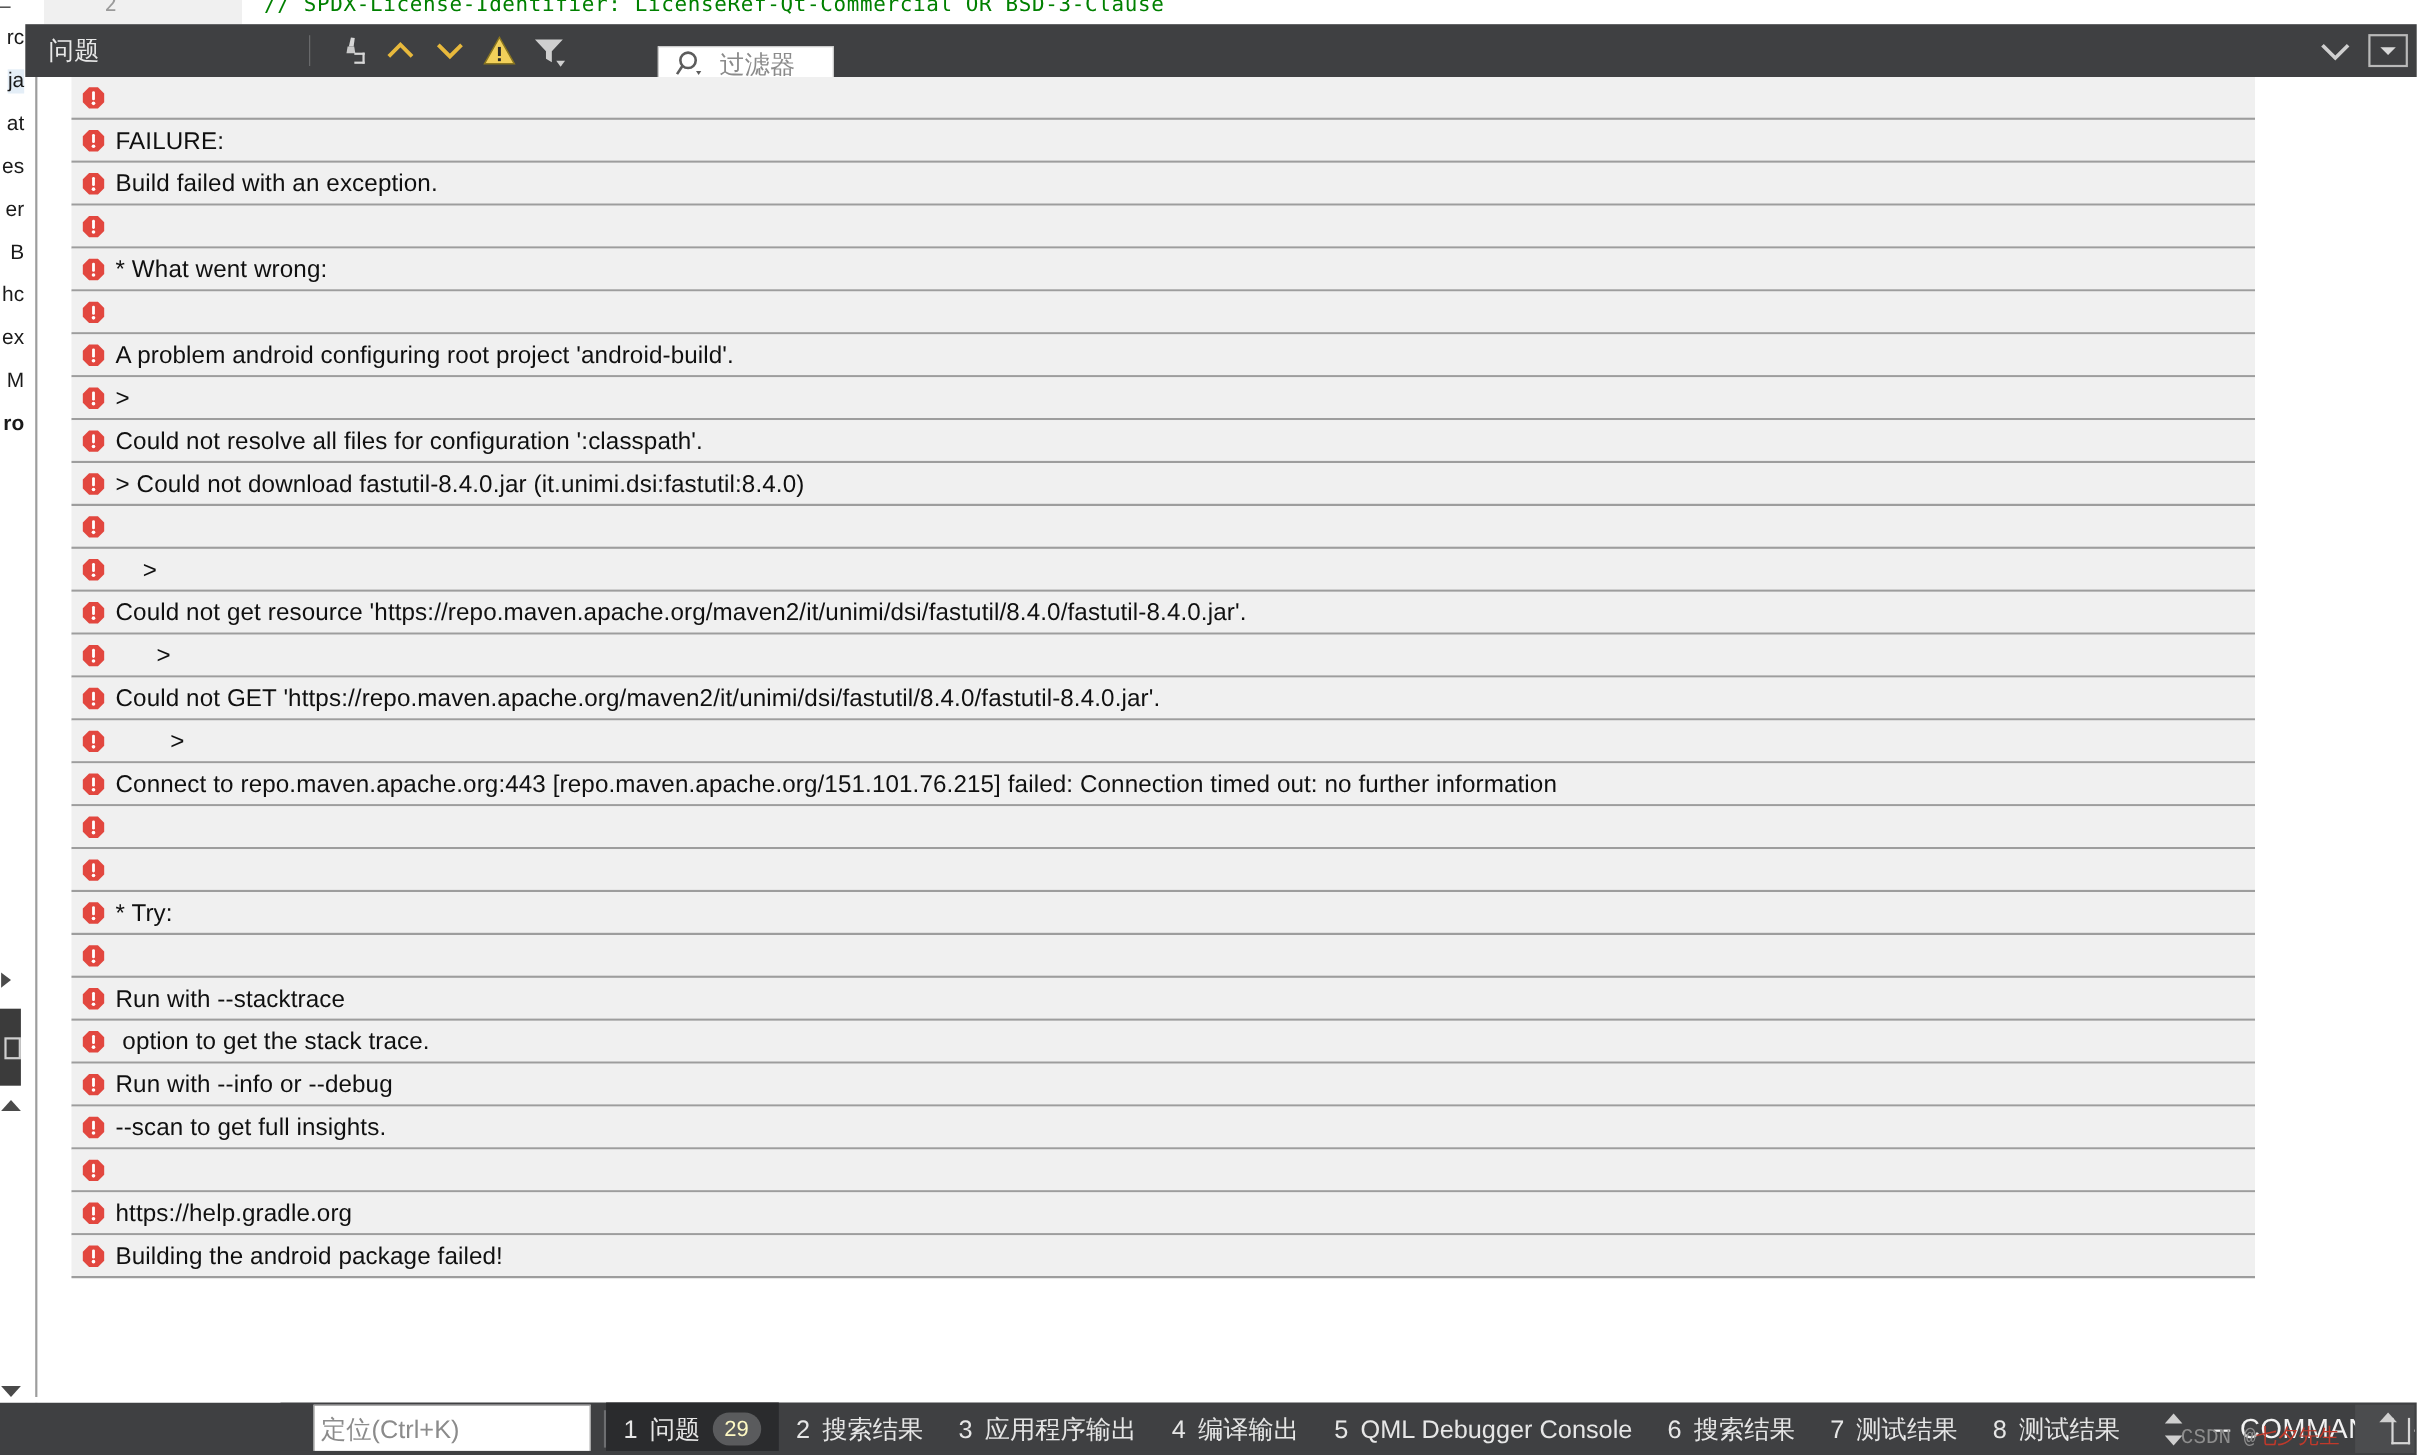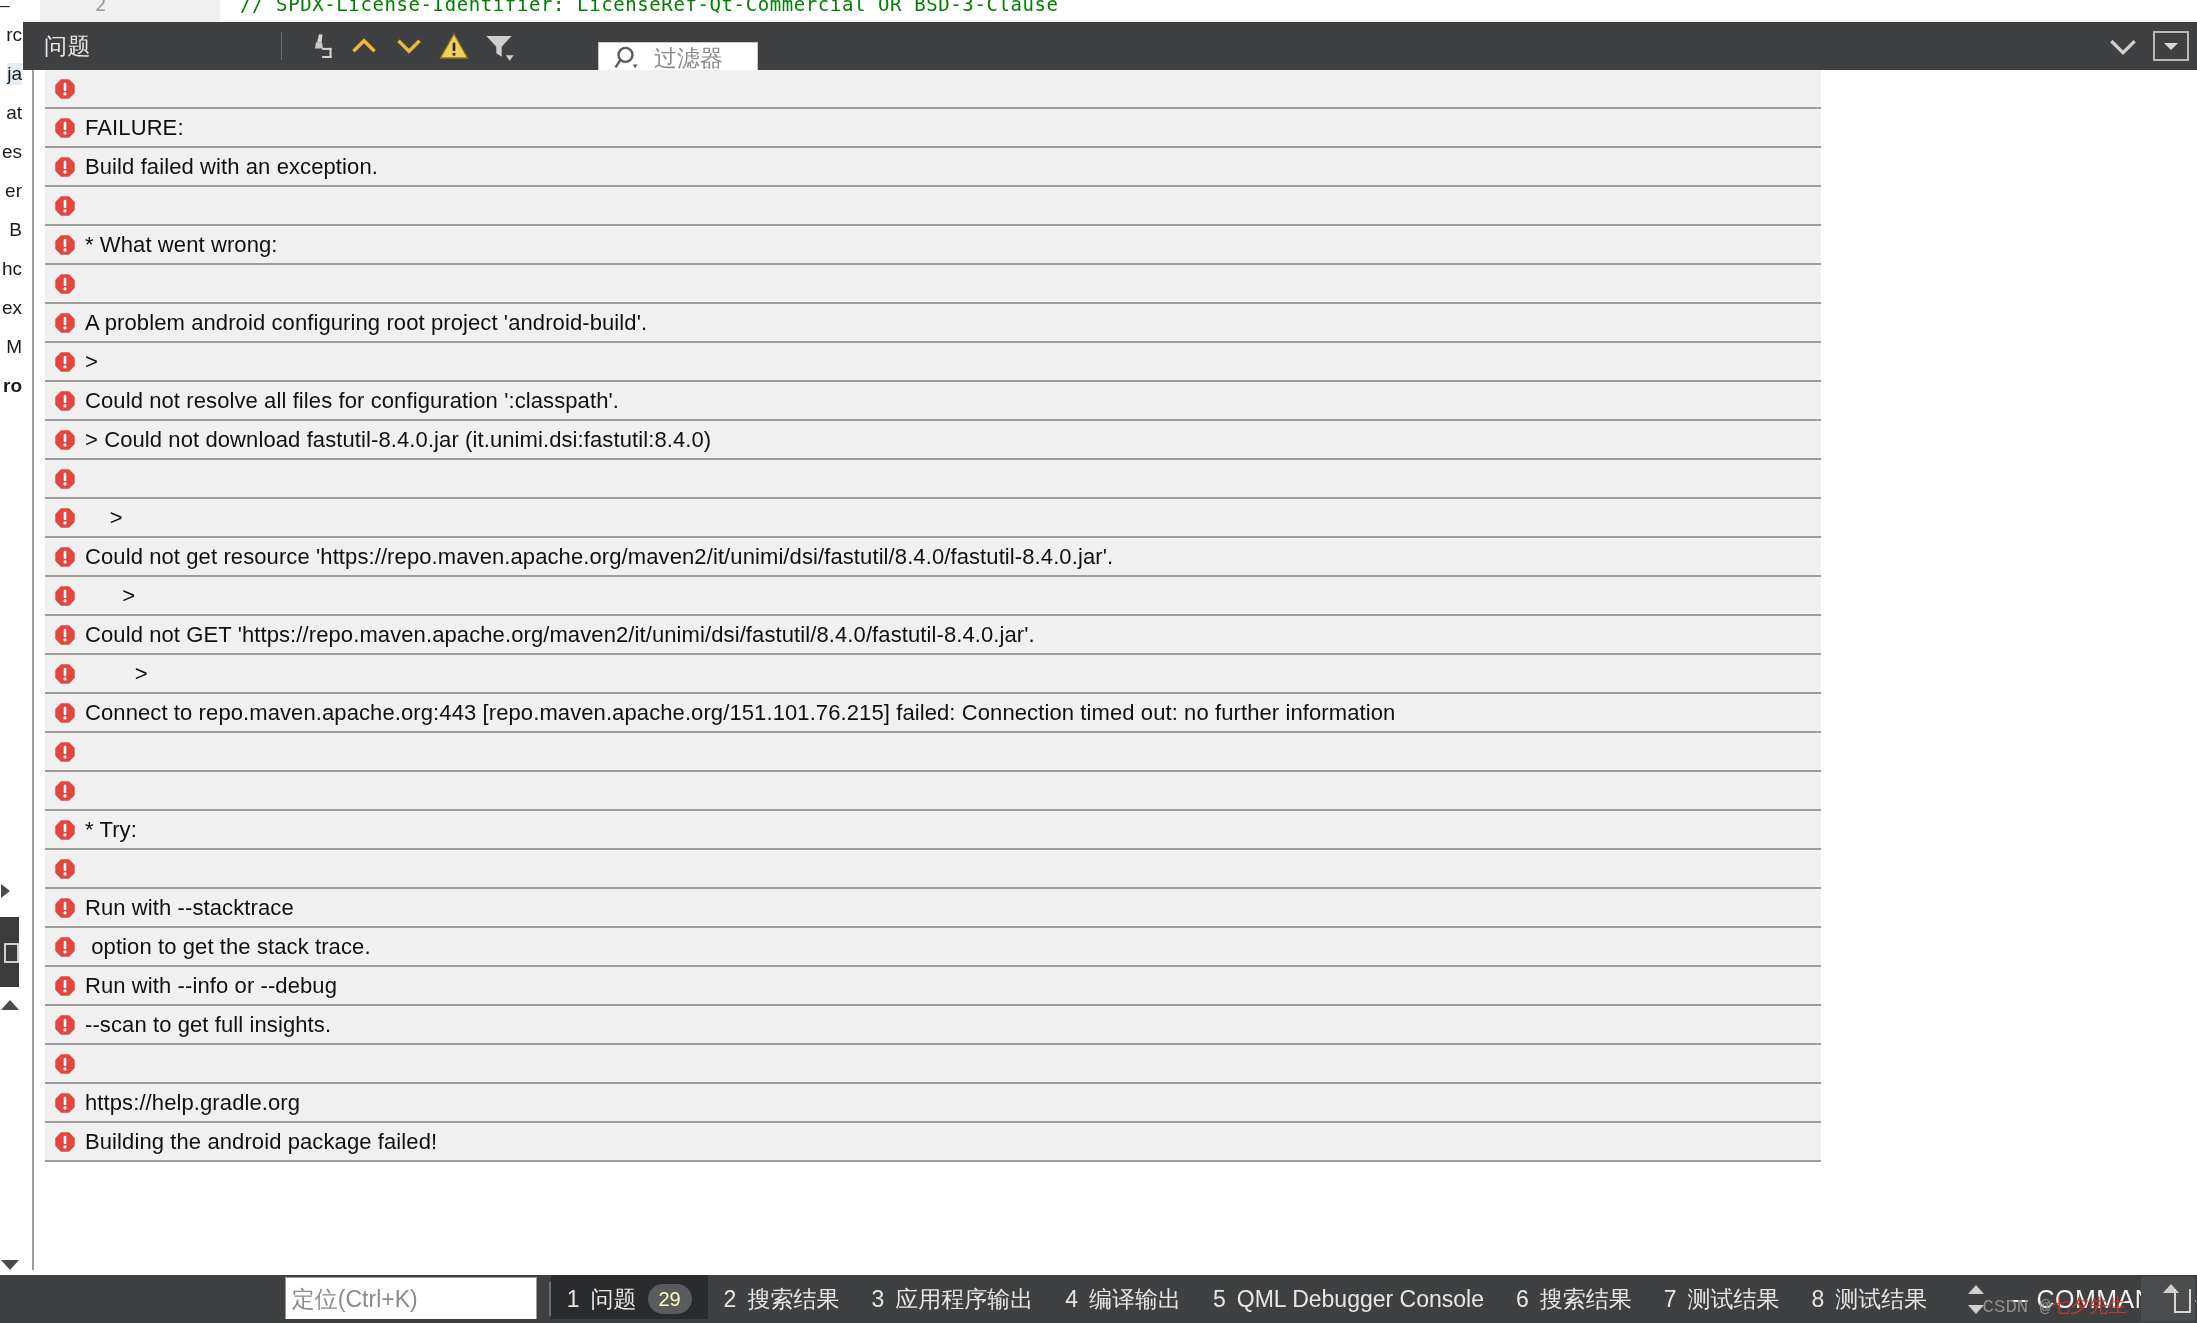--- a/index.html
+++ b/index.html
@@ -201,22 +201,23 @@
   
   .issues-wrap {
     position: absolute;
     left: 23px; top: 70px;
     width: 2174px; height: 1205px;
     background: #ffffff;
     overflow: hidden;
   }
   .issues-list {
     position: absolute;
-    left: 22px; top: 0;
-    width: 1776px;
+    left: 12px; top: 0;
+    width: 1985px;
+    padding-left: 30px;
   }
   .issue-row {
     position: relative;
     height: 39px;
     background: #f0f0f0;
     border-bottom: 2px solid #9d9d9d;
     display: flex;
     align-items: center;
     box-sizing: border-box;
   }

